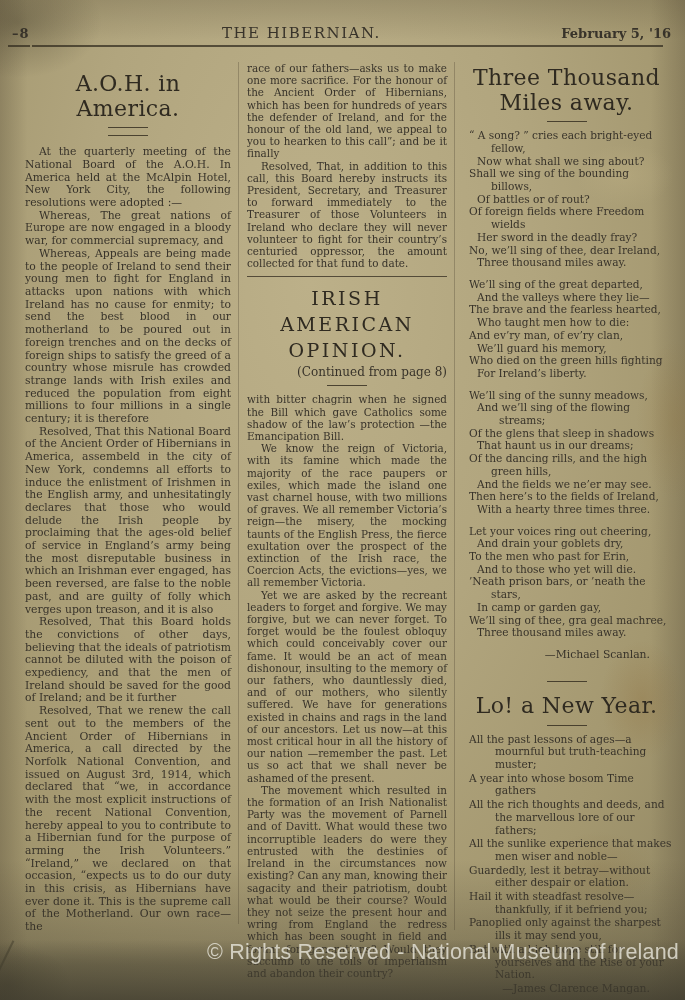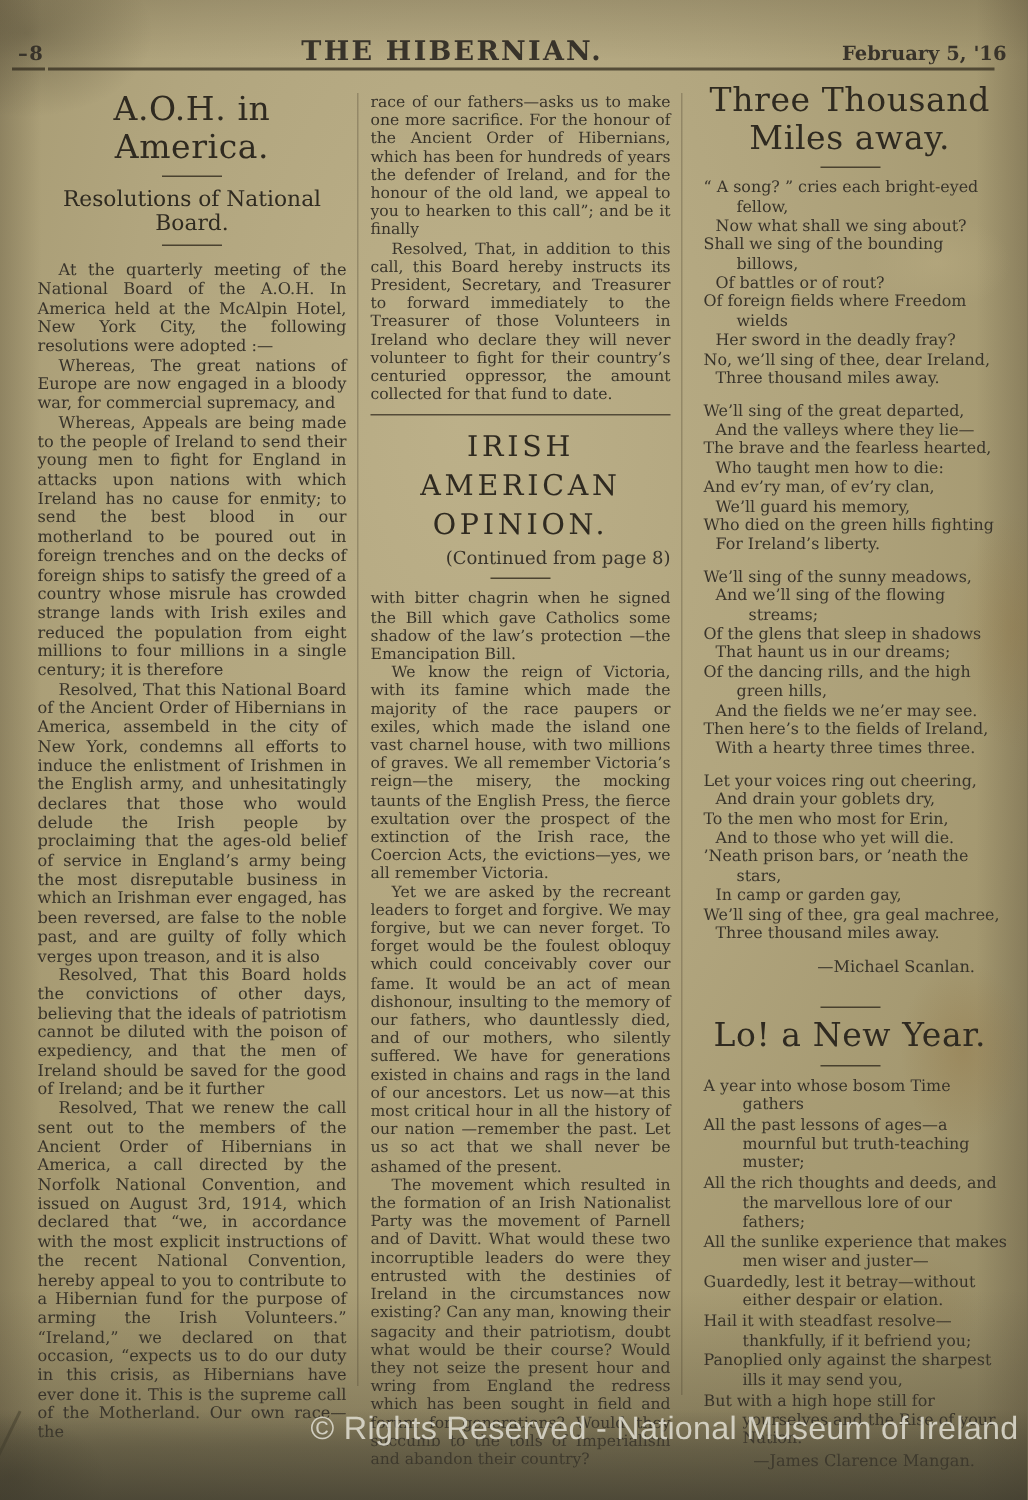--- a/index.html
+++ b/index.html
@@ -16,35 +16,35 @@
       radial-gradient(80px 55px at 600px 870px, rgba(130,105,60,0.22), rgba(130,105,60,0) 70%),
       linear-gradient(to right, rgba(80,70,50,0.30), rgba(80,70,50,0) 4%),
       linear-gradient(to left, rgba(80,70,50,0.30), rgba(80,70,50,0) 5%),
       linear-gradient(to bottom, rgba(95,85,60,0.28), rgba(95,85,60,0) 4%),
       linear-gradient(to bottom, rgba(0,0,0,0) 86%, rgba(52,48,36,0.30) 96%),
       radial-gradient(ellipse at 45% 28%, #bcb089 0%, #b1a57e 42%, #a3976f 74%, #8f8562 100%);
   }
   
   .header{position:absolute;top:24px;left:10px;right:14px;display:flex;align-items:baseline;justify-content:space-between;}
   .pagenum{font-size:13px;font-weight:bold;letter-spacing:1px;padding-left:2px;}
-  .masthead{font-size:18px;font-weight:bold;letter-spacing:1.5px;transform:translateX(6px);}
+  .masthead{font-size:15px;font-weight:normal;letter-spacing:1.5px;transform:translateX(6px);}
   .issuedate{font-size:13px;font-weight:bold;}
   .header-rule{position:absolute;top:45px;left:32px;right:22px;height:2px;background:rgba(52,45,32,0.75);}
   .pn-rule{position:absolute;top:45px;left:8px;width:22px;height:2px;background:rgba(52,45,32,0.75);}
   
   .vrule{position:absolute;top:62px;width:1px;background:rgba(70,60,42,0.30);}
   .vrule1{left:238px;height:862px;}
   .vrule2{left:454px;height:868px;}
   
   .col{position:absolute;top:60px;}
   .col1{left:25px;width:206px;}
   .col2{left:247px;width:200px;top:62px;}
   .col3{left:461px;width:211px;top:54px;}
   
-  .h1{font-size:22px;line-height:1.12;text-align:center;font-weight:400;letter-spacing:0.4px;color:#2f2a20;margin:2px 0 0;}
+  .h1{font-size:22px;line-height:1.12;text-align:center;font-weight:400;letter-spacing:0.4px;color:#2f2a20;margin:12px 0 0;}
   .subhead{font-size:14.5px;text-align:center;font-weight:400;color:#2f2a20;margin:0;}
   .hr-short{width:40px;border:0;border-top:1.6px solid rgba(55,48,34,0.85);margin:6px auto 7px;}
   .hr-full{border:0;border-top:1.8px solid rgba(55,48,34,0.78);margin:7px 0 9px;}
   .opinion-title{font-size:19px;line-height:1.35;letter-spacing:2.5px;text-align:center;font-weight:400;color:#2f2a20;margin:2px 0 2px;}
   .cont-note{font-size:12px;text-align:right;margin:1px 0 0;}
   
   .para{font-size:10.8px;line-height:12.7px;text-align:justify;text-indent:14px;margin:0;}
   .col2 .para{font-size:10.4px;line-height:12.2px;}
   .flush{text-indent:0;}
   .gap-s{height:3px;}
@@ -74,21 +74,20 @@
   </div>
   <div class="pn-rule"></div>
   <div class="header-rule"></div>
 
   <div class="vrule vrule1"></div>
   <div class="vrule vrule2"></div>
 
   <div class="col col1">
     <h1 class="h1">A.O.H. in America.</h1>
     <hr class="hr-short">
-    <h2 class="subhead">Resolutions of National Board.</h2>
     <hr class="hr-short">
     <div class="gap-s"></div>
     <p class="para">At the quarterly meeting of the National Board of the A.O.H. In America held at the McAlpin Hotel, New York City, the following resolutions were adopted :—</p>
     <p class="para">Whereas, The great nations of Europe are now engaged in a bloody war, for commercial supremacy, and</p>
     <p class="para">Whereas, Appeals are being made to the people of Ireland to send their young men to fight for England in attacks upon nations with which Ireland has no cause for enmity; to send the best blood in our motherland to be poured out in foreign trenches and on the decks of foreign ships to satisfy the greed of a country whose misrule has crowded strange lands with Irish exiles and reduced the population from eight millions to four millions in a single century; it is therefore</p>
     <p class="para">Resolved, That this National Board of the Ancient Order of Hibernians in America, assembeld in the city of New York, condemns all efforts to induce the enlistment of Irishmen in the English army, and unhesitatingly declares that those who would delude the Irish people by proclaiming that the ages-old belief of service in England’s army being the most disreputable business in which an Irishman ever engaged, has been reversed, are false to the noble past, and are guilty of folly which verges upon treason, and it is also</p>
     <p class="para">Resolved, That this Board holds the convictions of other days, believing that the ideals of patriotism cannot be diluted with the poison of expediency, and that the men of Ireland should be saved for the good of Ireland; and be it further</p>
     <p class="para">Resolved, That we renew the call sent out to the members of the Ancient Order of Hibernians in America, a call directed by the Norfolk National Convention, and issued on August 3rd, 1914, which declared that “we, in accordance with the most explicit instructions of the recent National Convention, hereby appeal to you to contribute to a Hibernian fund for the purpose of arming the Irish Volunteers.” “Ireland,” we declared on that occasion, “expects us to do our duty in this crisis, as Hibernians have ever done it.  This is the supreme call of the Motherland.  Our own race—the</p>
   </div>
 
@@ -135,38 +134,38 @@
       <p class="poem-line">Of the glens that sleep in shadows</p>
       <p class="poem-line">That haunt us in our dreams;</p>
       <p class="poem-line">Of the dancing rills, and the high green hills,</p>
       <p class="poem-line">And the fields we ne’er may see.</p>
       <p class="poem-line">Then here’s to the fields of Ireland,</p>
       <p class="poem-line">With a hearty three times three.</p>
     </div>
     <div class="stanza">
       <p class="poem-line">Let your voices ring out cheering,</p>
       <p class="poem-line">And drain your goblets dry,</p>
-      <p class="poem-line">To the men who most for Erin,</p>
+      <p class="poem-line">To the men who past for Erin,</p>
       <p class="poem-line">And to those who yet will die.</p>
       <p class="poem-line">’Neath prison bars, or ’neath the stars,</p>
       <p class="poem-line">In camp or garden gay,</p>
       <p class="poem-line">We’ll sing of thee, gra geal machree,</p>
       <p class="poem-line">Three thousand miles away.</p>
     </div>
     <p class="attribution">—Michael Scanlan.</p>
 
     <hr class="hr-short">
     <h1 class="h1">Lo! a New Year.</h1>
     <hr class="hr-short">
 
     <div>
+      <p class="p2-line">All the past lessons of ages—a mournful but truth-teaching muster;</p>
       <p class="p2-line">A year into whose bosom Time gathers</p>
-      <p class="p2-line">All the past lessons of ages—a mournful but truth-teaching muster;</p>
       <p class="p2-line">All the rich thoughts and deeds, and the marvellous lore of our fathers;</p>
-      <p class="p2-line">All the sunlike experience that makes men wiser and juster—</p>
+      <p class="p2-line">All the sunlike experience that makes men wiser and noble—</p>
       <p class="p2-line">Guardedly, lest it betray—without either despair or elation.</p>
       <p class="p2-line">Hail it with steadfast resolve— thankfully, if it befriend you;</p>
       <p class="p2-line">Panoplied only against the sharpest ills it may send you,</p>
       <p class="p2-line">But with a high hope still for yourselves and the Rise of your Nation.</p>
     </div>
     <p class="attribution">—James Clarence Mangan.</p>
 
     <div class="imprint">
       <div>Printed for the Proprietors by Flynn-O’Brien,</div>
 

